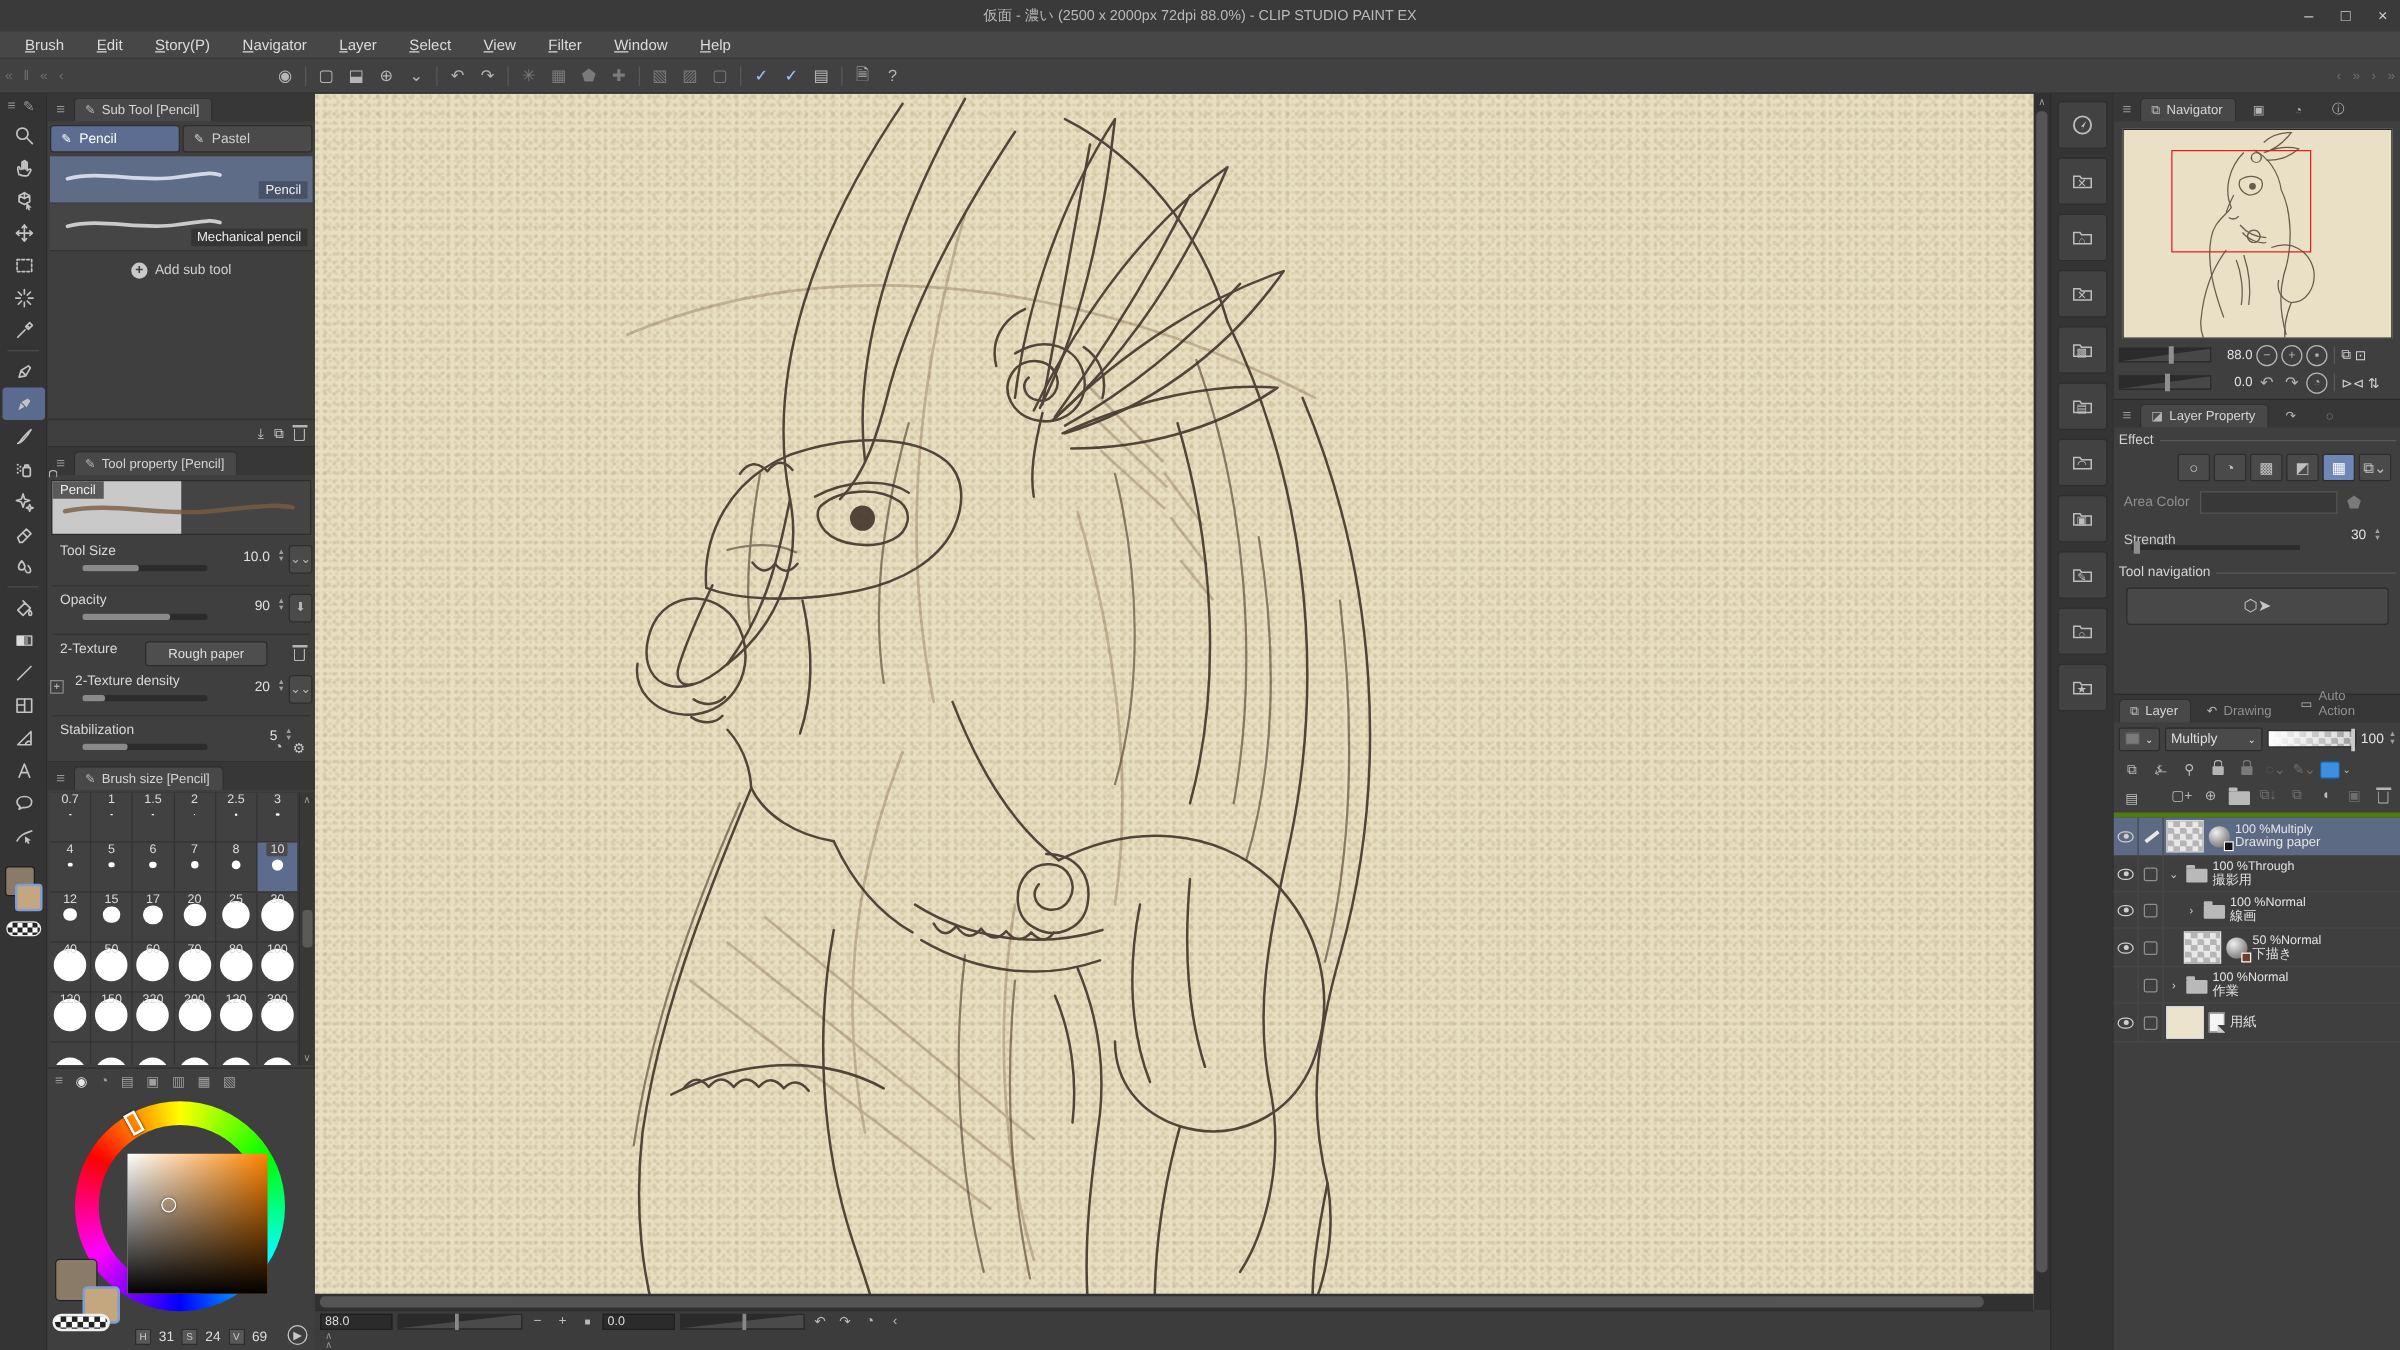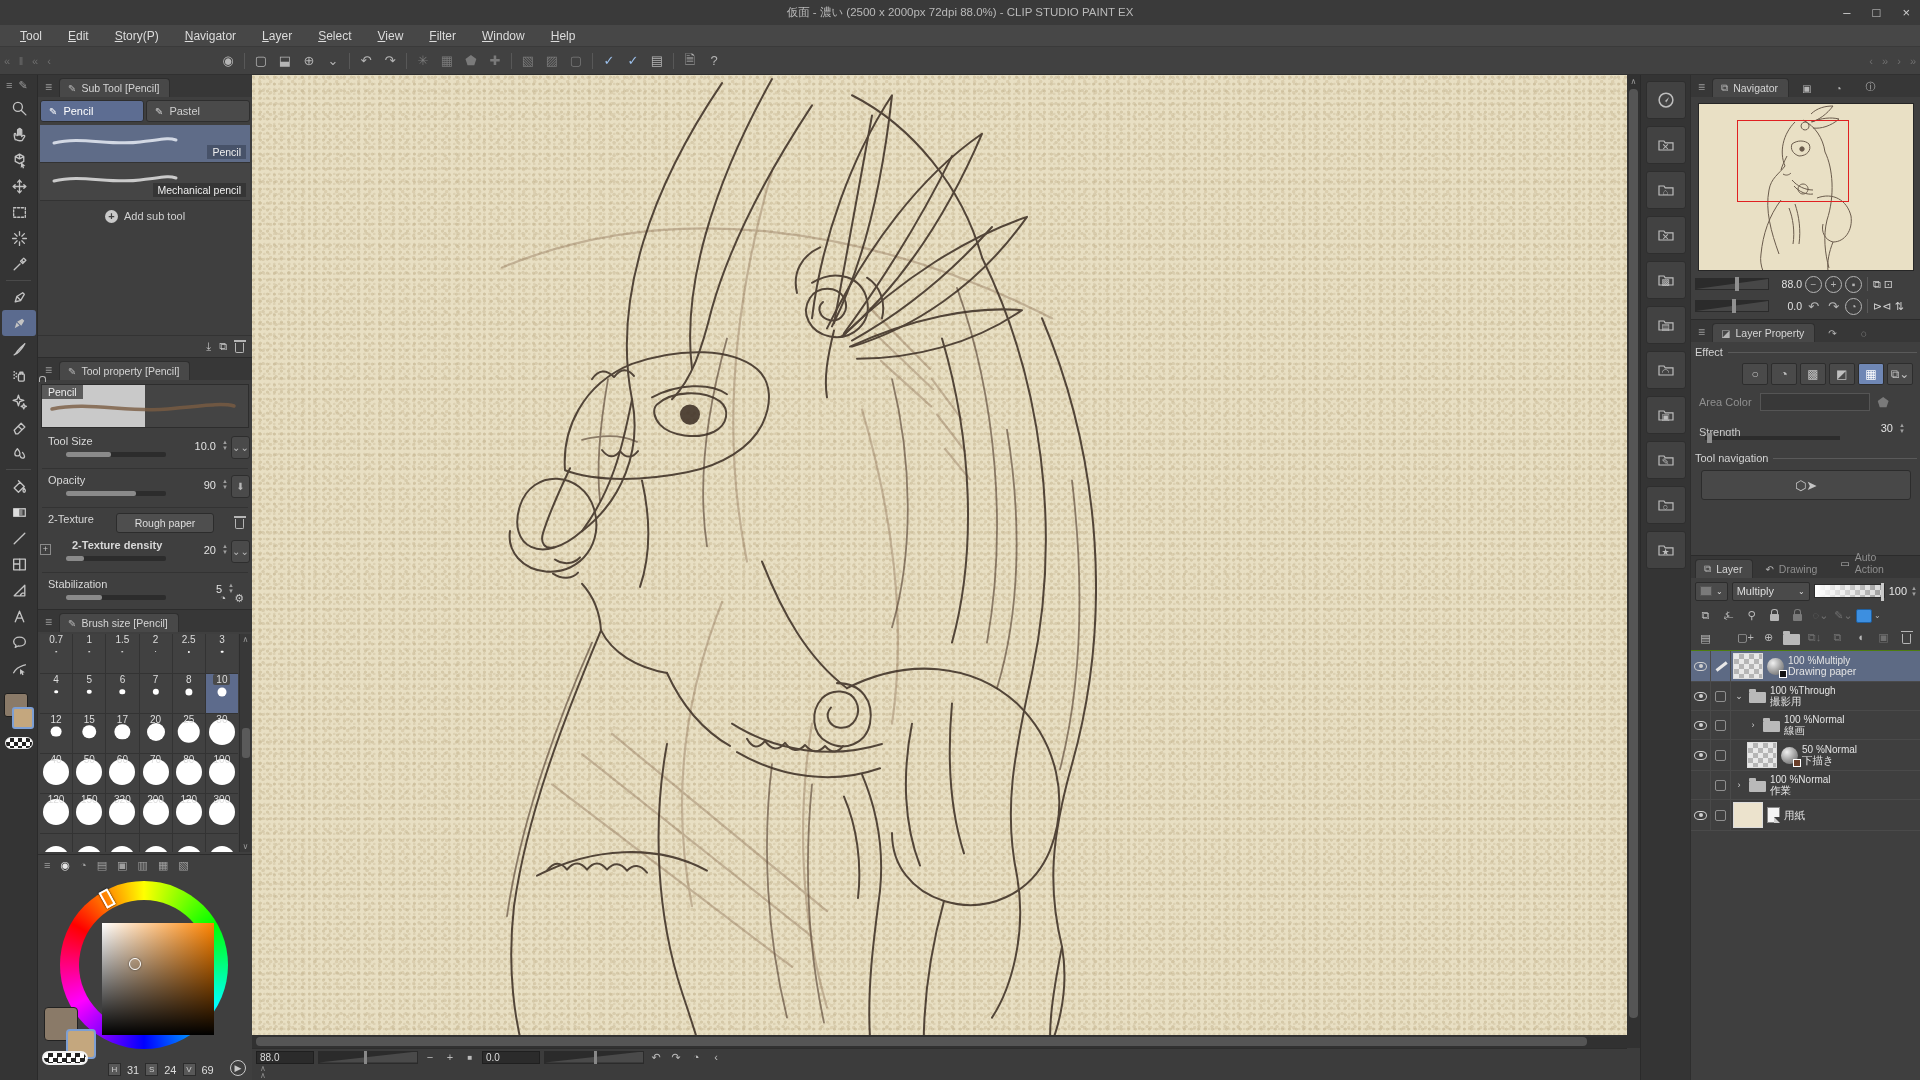--- a/index.html
+++ b/index.html
@@ -176,21 +176,21 @@
   #blend-row { height:26px; display:flex; align-items:center; gap:4px; padding:0 4px; }
   .mini-dd { height:19px; background:#4a4a4a; border:1px solid #2c2c2c; border-radius:2px; display:flex; align-items:center; gap:4px; padding:0 4px; color:#dedede; }
   #opacity-strip { flex:1; height:14px; position:relative; border:1px solid #2c2c2c;
     background:repeating-conic-gradient(#9a9a9a 0 25%, #d8d8d8 0 50%); background-size:10px 10px; }
   #opacity-strip::before { content:''; position:absolute; inset:0; background:linear-gradient(to right, #fff, rgba(255,255,255,0)); }
   #opacity-strip .h { position:absolute; right:0; top:-2px; width:3px; height:18px; background:#c9c9c9; }
   .lay-icons { height:23px; display:flex; align-items:center; gap:2px; padding:0 4px; color:#b9b9b9; }
   .li { width:21px; text-align:center; font-size:11px; }
   .li.dim { color:#6f6f6f; }
   .chip-blue { width:16px; height:14px; background:#3d8fe0; border:1px solid #1f5f9f; border-radius:2px; }
-  #layer-list { border-top:1px solid #4d7c0f; }
+  #layer-list { border-top:4px solid #4d7c0f; }
   .lrow { display:flex; align-items:stretch; border-bottom:1px solid #4a4a4a; background:#3f3f3f; min-height:29px; }
   .lrow.sel { background:#5d6a84; }
   .lcell { width:20px; border-right:1px solid #4a4a4a; display:flex; align-items:center; justify-content:center; }
   .lmain { flex:1; display:flex; align-items:center; gap:4px; padding:2px 2px; }
   .ltext { line-height:11px; font-size:10px; color:#e3e3e3; }
   .ltext .nm { font-size:10.5px; }
   .lthumb { width:30px; height:26px; border:1.5px solid #ddd; background:repeating-conic-gradient(#b5b5b5 0 25%, #e8e8e8 0 50%); background-size:10px 10px; position:relative; }
   .lthumb.paper { background:#ece3cd; }
   .expander { width:12px; color:#cfcfcf; font-size:9px; text-align:center; }
 
@@ -217,21 +217,21 @@
 <div id="titlebar">
   <span>仮面 - 濃い (2500 x 2000px 72dpi 88.0%)  - CLIP STUDIO PAINT EX</span>
   <div id="win-controls">
     <span>–</span>
     <span>□</span>
     <span>×</span>
   </div>
 </div>
 
 <div id="menubar">
-    <div class="menu-item">Tool</div>
+    <div class="menu-item">Brush</div>
     <div class="menu-item">Edit</div>
     <div class="menu-item">Story(P)</div>
     <div class="menu-item">Navigator</div>
     <div class="menu-item">Layer</div>
     <div class="menu-item">Select</div>
     <div class="menu-item">View</div>
     <div class="menu-item">Filter</div>
     <div class="menu-item">Window</div>
     <div class="menu-item">Help</div>
   </div>
@@ -491,21 +491,21 @@
         <div class="tp-btn">⬇</div>
       </div>
       <div class="tp-sep"></div>
       <div class="tp-row" style="height:26px;">
         <span class="lbl">2-Texture</span>
         <div class="tex-btn">Rough paper</div>
         <span class="ico-trash" style="position:absolute; right:8px; top:6px;"></span>
       </div>
       <div class="tp-row">
         <span class="tp-plus">+</span>
-        <span class="lbl" style="margin-left:24px;font-weight:bold;">2-Texture density</span>
+        <span class="lbl" style="margin-left:12px;">2-Texture density</span>
         <div class="tp-slider">
             <div class="tp-fill" style="width:18%"></div>
           </div>
         <span class="tp-val">20</span>
         <span class="spin">▲<br>▼</span>
         <div class="tp-btn">⌄⌄</div>
       </div>
       <div class="tp-sep"></div>
       <div class="tp-row">
         <span class="lbl">Stabilization</span>

